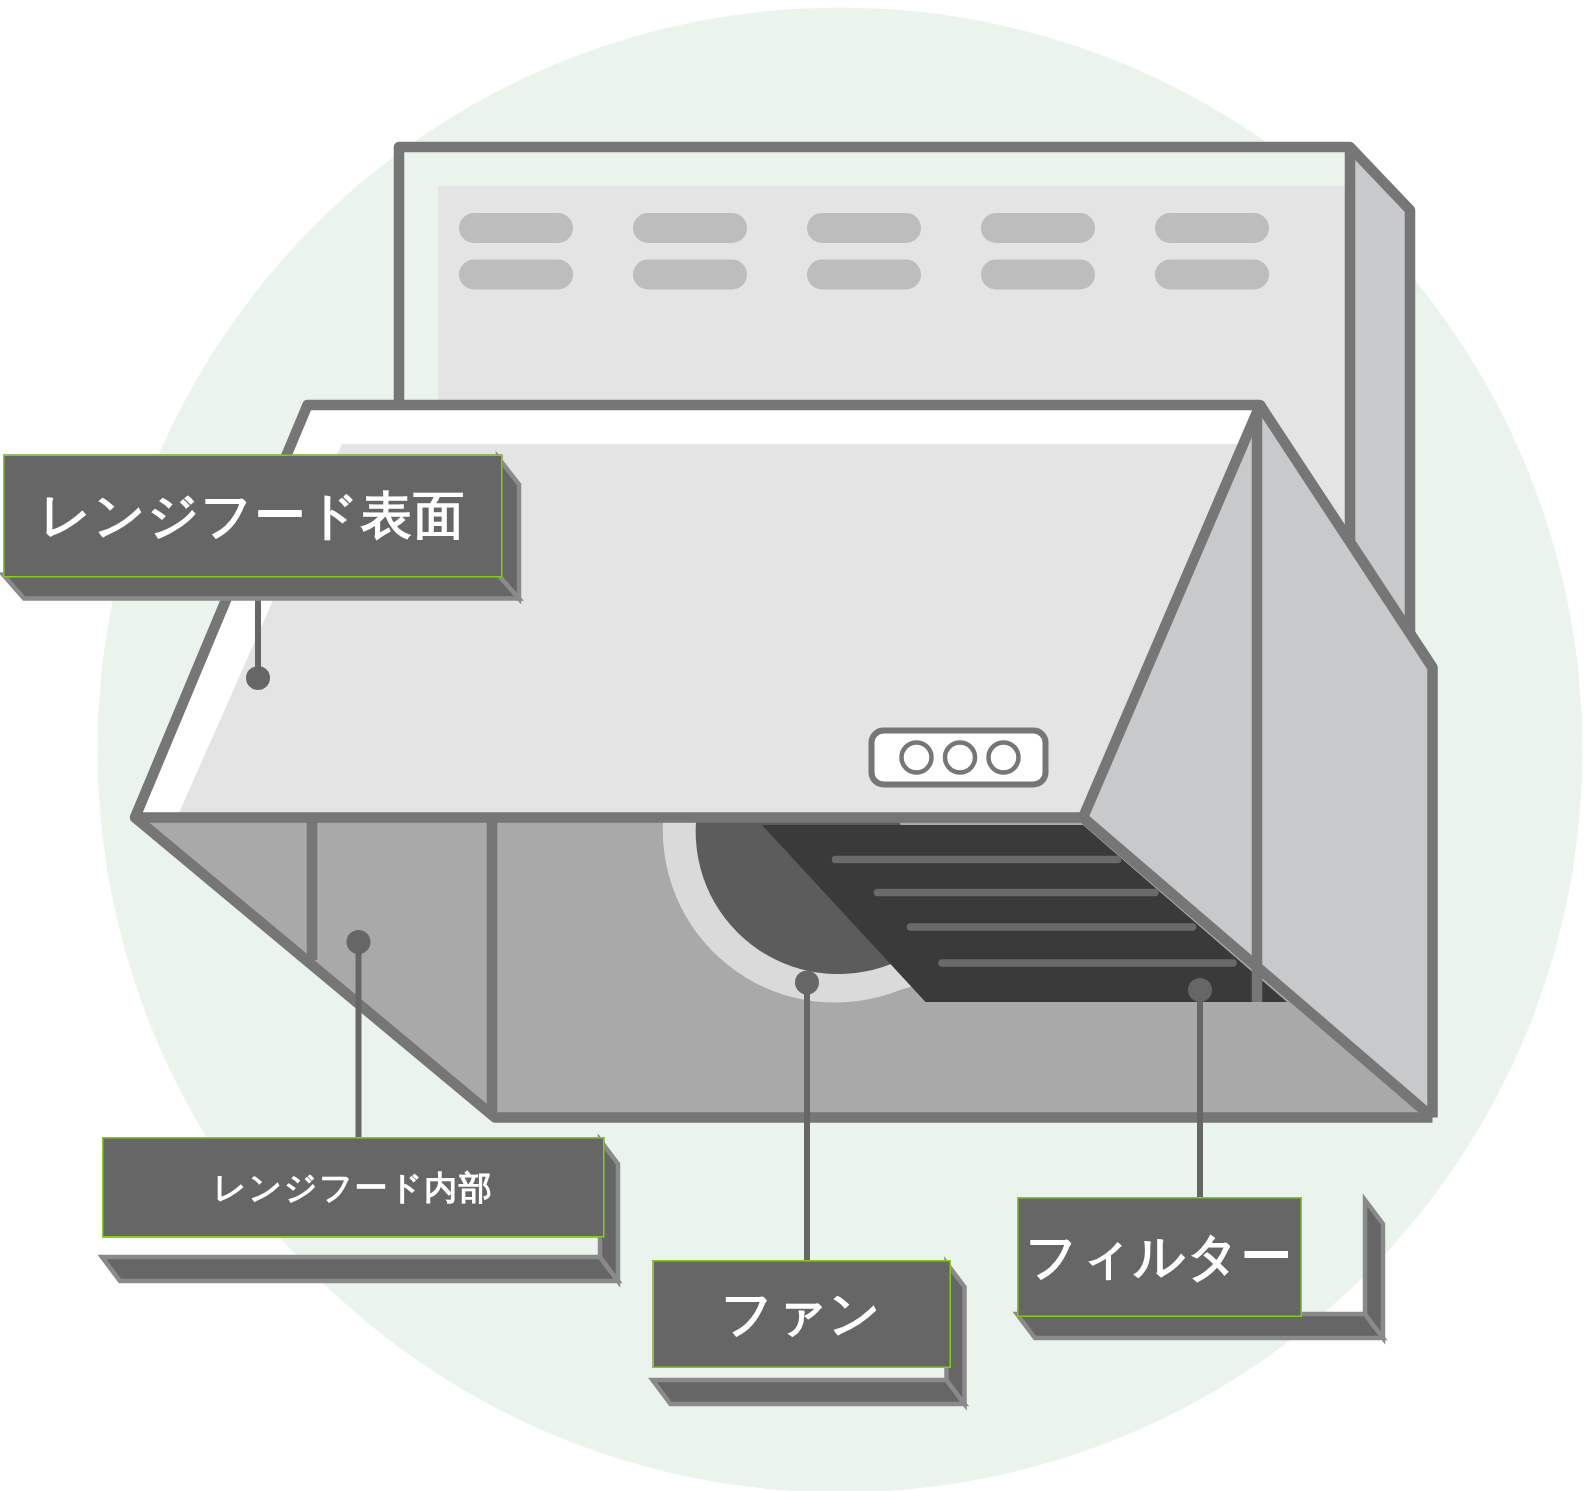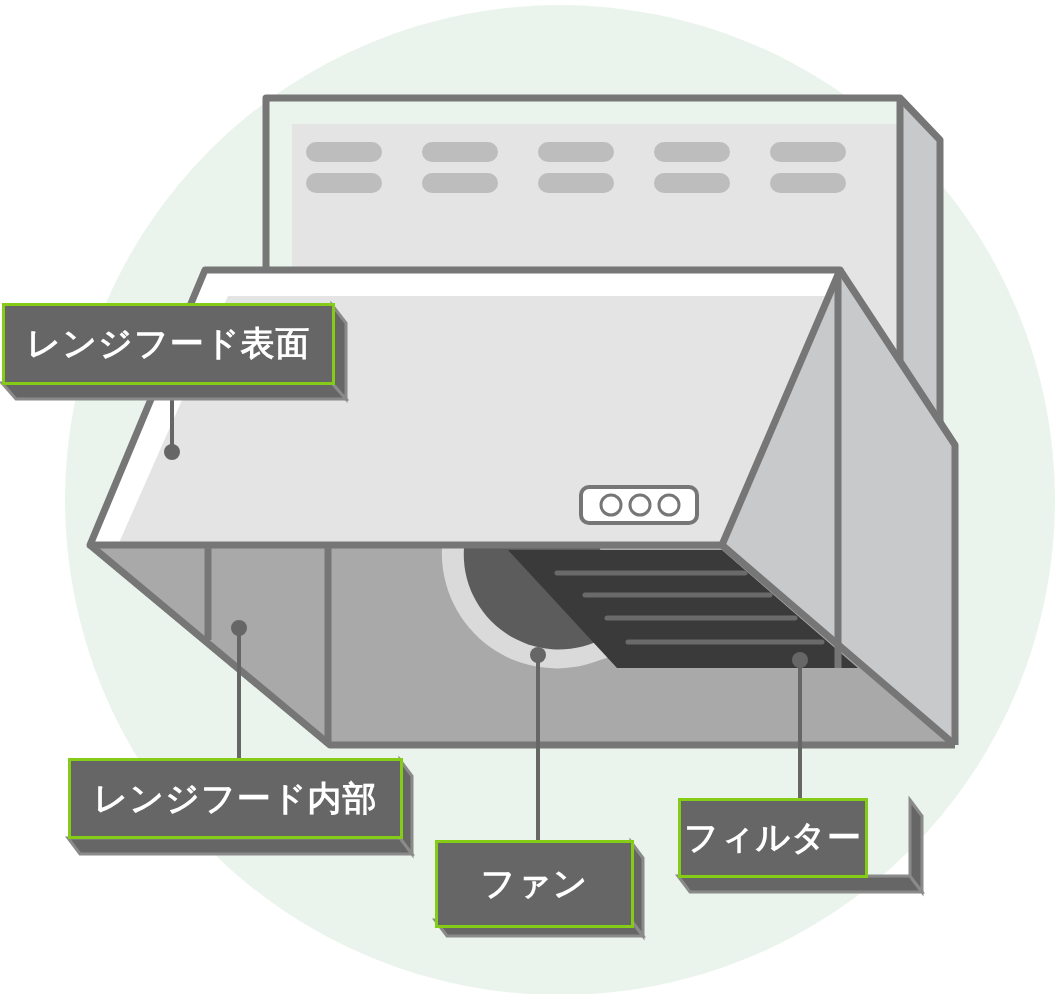--- a/index.html
+++ b/index.html
@@ -1,21 +1,21 @@
 <!DOCTYPE html>
 <html><head>
   <meta charset="utf-8">
   <style>
     html, body { margin: 0; padding: 0; background: #ffffff; }
     body { width: 1057px; height: 994px; position: relative; overflow: hidden;
            font-family: "DejaVu Sans", "Liberation Sans", sans-serif; }
     #stage { position: absolute; left: 0; top: 0; width: 1057px; height: 994px; }
     .label { position: absolute; }
     .label .face { position: absolute; left: 0; top: 0; background: #666666;
-                   border: 3px solid #84cc16; box-sizing: border-box;
+                   border: 1px solid #84cc16; box-sizing: border-box;
                    color: #ffffff; font-weight: bold; display: flex;
                    align-items: center; justify-content: center; letter-spacing: 1px; }
     .label svg { position: absolute; left: 0; top: 0; overflow: visible; }
   </style>
 </head>
 <body>
 
 <div id="stage">
   <svg width="1057" height="994" viewBox="0 0 1057 994">
 
@@ -102,30 +102,30 @@
       </svg>
     <div class="face" style="width:333px; height:82px; font-size:34px;">レンジフード表面</div>
   </div>
 
   
   <div class="label" style="left:68px; top:758px;">
     <svg width="345" height="96">
         <polygon points="0,80 332,80 344,96 12,96" fill="#666666" stroke="#8a8a8a" stroke-width="3"></polygon>
         <polygon points="332,2 344,18 344,96 332,80" fill="#666666" stroke="#8a8a8a" stroke-width="3"></polygon>
       </svg>
-    <div class="face" style="width:335px; height:81px; font-size:34px;">レンジフード内部</div>
+    <div class="face" style="width:335px; height:67px; font-size:22px;">レンジフード内部</div>
   </div>
 
   
   <div class="label" style="left:435px; top:840px;">
     <svg width="210" height="98">
         <polygon points="0,80 196,80 208,96 12,96" fill="#666666" stroke="#8a8a8a" stroke-width="3"></polygon>
         <polygon points="196,2 208,18 208,96 196,80" fill="#666666" stroke="#8a8a8a" stroke-width="3"></polygon>
       </svg>
-    <div class="face" style="width:199px; height:88px; font-size:34px;">ファン</div>
+    <div class="face" style="width:199px; height:72px; font-size:34px;">ファン</div>
   </div>
 
   
   <div class="label" style="left:678px; top:798px;">
     <svg width="245" height="96">
         <polygon points="0,78 232,78 244,94 12,94" fill="#666666" stroke="#8a8a8a" stroke-width="3"></polygon>
         <polygon points="232,2 244,18 244,94 232,78" fill="#666666" stroke="#8a8a8a" stroke-width="3"></polygon>
       </svg>
     <div class="face" style="width:190px; height:80px; font-size:34px;">フィルター</div>
   </div>

